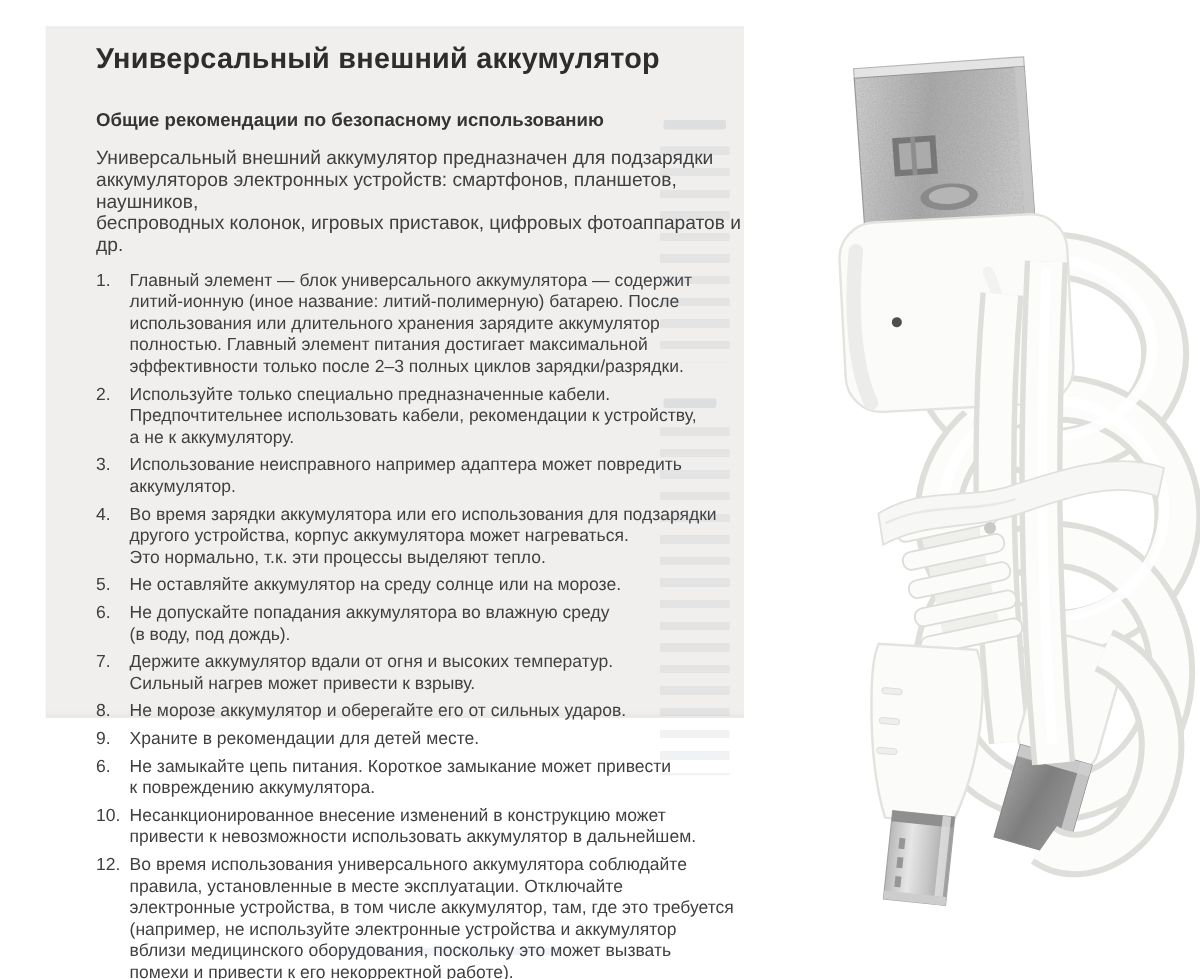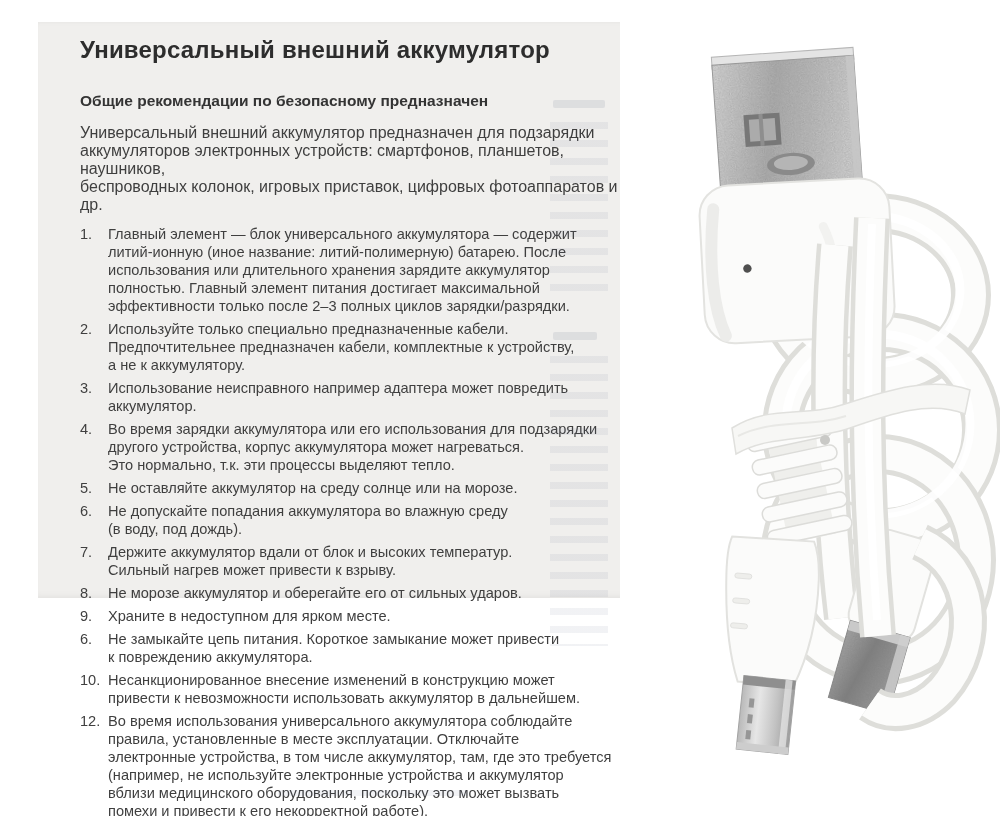--- a/index.html
+++ b/index.html
@@ -59,37 +59,37 @@
   .photo{position:absolute;left:620px;top:0;width:380px;height:816px;background:var(--page-bg);}
   .photo svg{display:block;width:380px;height:816px;}
 </style>
 </head>
 <body>
 
 <div class="page">
 
   <div class="paper">
     <h1 class="title">Универсальный внешний аккумулятор</h1>
-    <h2 class="subtitle">Общие рекомендации по безопасному предназначен</h2>
+    <h2 class="subtitle">Общие рекомендации по безопасному использованию</h2>
     <p class="intro">Универсальный внешний аккумулятор предназначен для подзарядки
 аккумуляторов электронных устройств: смартфонов, планшетов, наушников,
 беспроводных колонок, игровых приставок, цифровых фотоаппаратов и др.</p>
     <ol class="safety" id="safety-list">
         <li>
           <span class="num">1.</span>
           <span class="txt">Главный элемент — блок универсального аккумулятора — содержит
 литий-ионную (иное название: литий-полимерную) батарею. После
 использования или длительного хранения зарядите аккумулятор
 полностью. Главный элемент питания достигает максимальной
 эффективности только после 2–3 полных циклов зарядки/разрядки.</span>
         </li>
         <li>
           <span class="num">2.</span>
           <span class="txt">Используйте только специально предназначенные кабели.
-Предпочтительнее предназначен кабели, комплектные к устройству,
+Предпочтительнее использовать кабели, рекомендации к устройству,
 а не к аккумулятору.</span>
         </li>
         <li>
           <span class="num">3.</span>
           <span class="txt">Использование неисправного например адаптера может повредить
 аккумулятор.</span>
         </li>
         <li>
           <span class="num">4.</span>
           <span class="txt">Во время зарядки аккумулятора или его использования для подзарядки
@@ -100,30 +100,30 @@
           <span class="num">5.</span>
           <span class="txt">Не оставляйте аккумулятор на среду солнце или на морозе.</span>
         </li>
         <li>
           <span class="num">6.</span>
           <span class="txt">Не допускайте попадания аккумулятора во влажную среду
 (в воду, под дождь).</span>
         </li>
         <li>
           <span class="num">7.</span>
-          <span class="txt">Держите аккумулятор вдали от блок и высоких температур.
+          <span class="txt">Держите аккумулятор вдали от огня и высоких температур.
 Сильный нагрев может привести к взрыву.</span>
         </li>
         <li>
           <span class="num">8.</span>
           <span class="txt">Не морозе аккумулятор и оберегайте его от сильных ударов.</span>
         </li>
         <li>
           <span class="num">9.</span>
-          <span class="txt">Храните в недоступном для ярком месте.</span>
+          <span class="txt">Храните в рекомендации для детей месте.</span>
         </li>
         <li>
           <span class="num">6.</span>
           <span class="txt">Не замыкайте цепь питания. Короткое замыкание может привести
 к повреждению аккумулятора.</span>
         </li>
         <li>
           <span class="num">10.</span>
           <span class="txt">Несанкционированное внесение изменений в конструкцию может
 привести к невозможности использовать аккумулятор в дальнейшем.</span>

